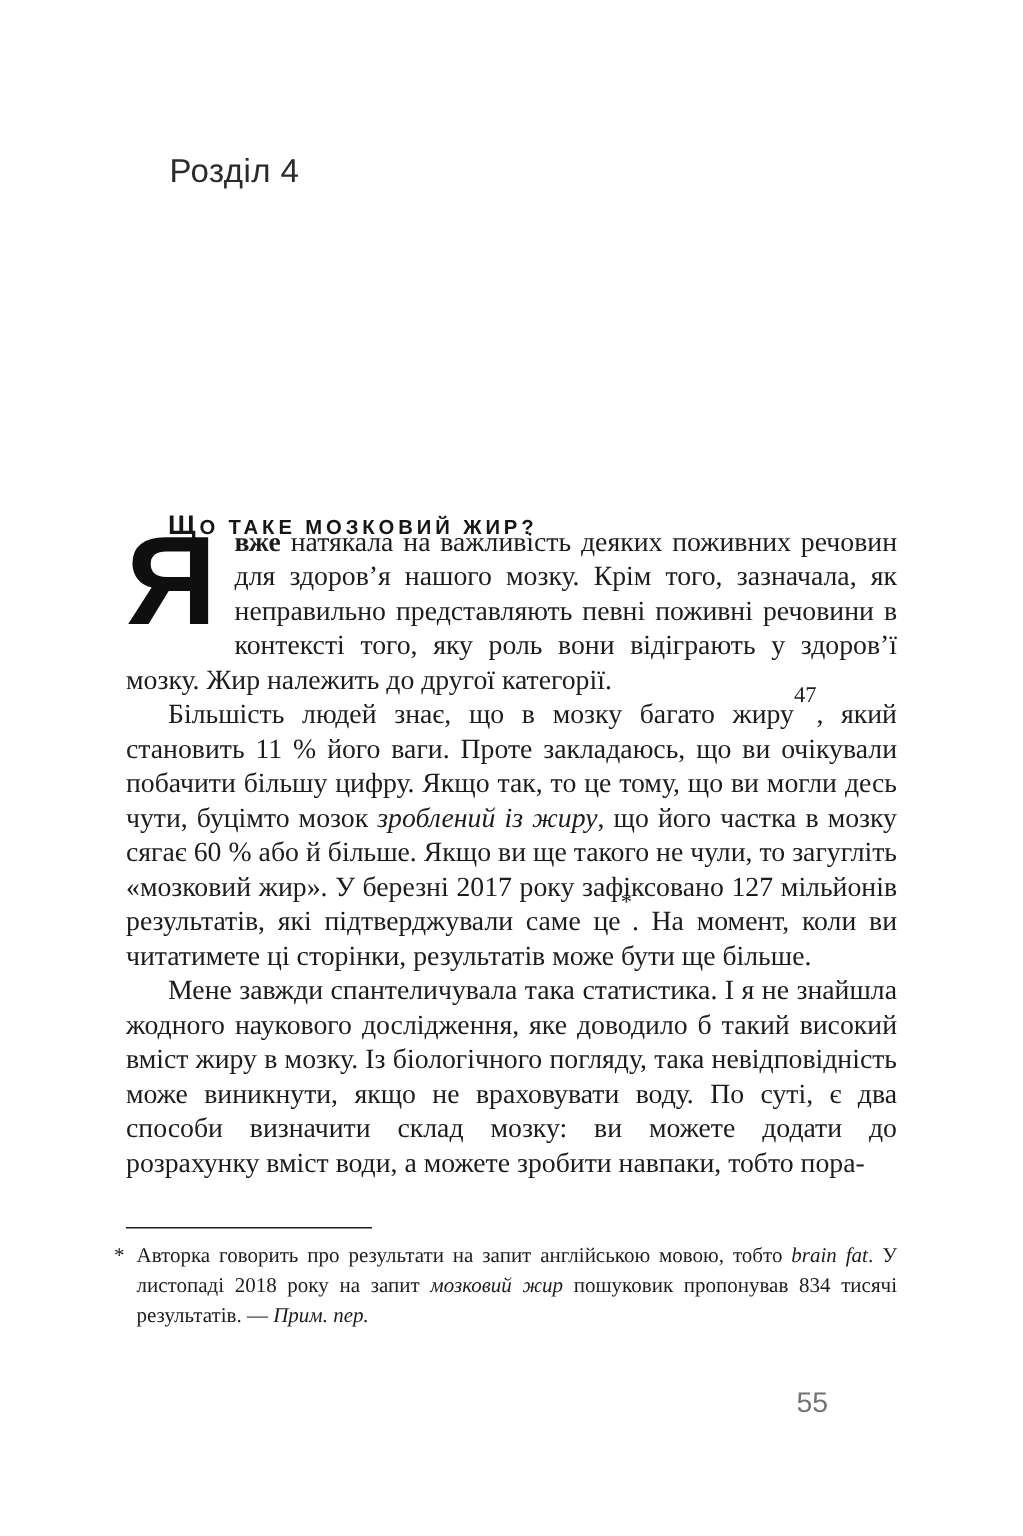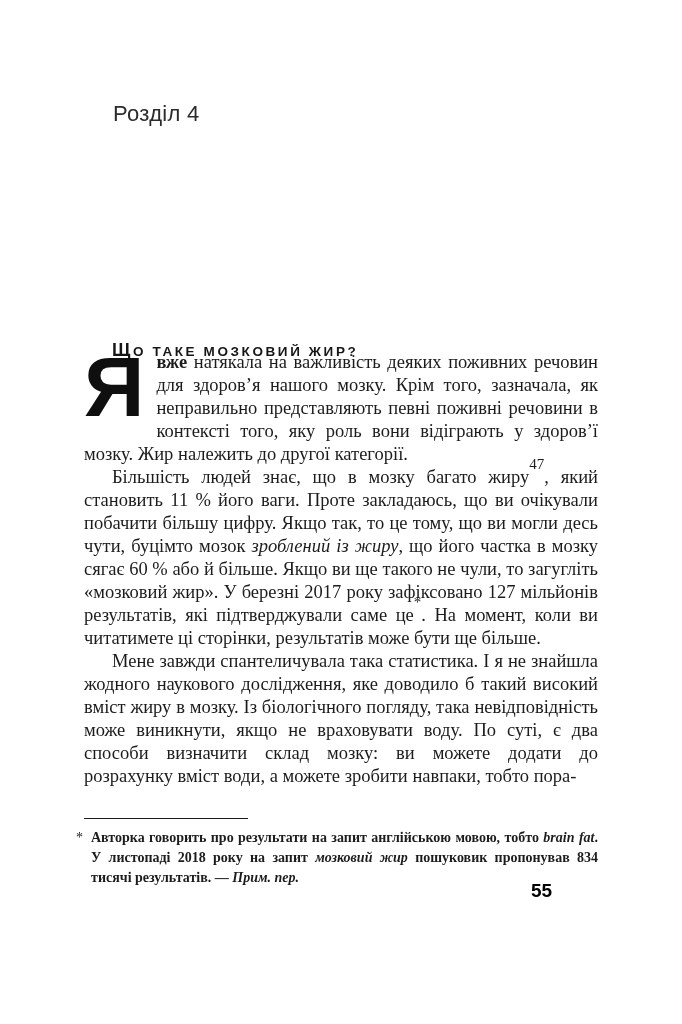--- a/index.html
+++ b/index.html
@@ -88,29 +88,28 @@
     left: 76px; top: 828px;
     width: 522px;
     background: #ffffff;
     font-family: "Liberation Serif", "DejaVu Serif", serif;
     font-size: 14px;
     line-height: 20px;
     display: flex;
     align-items: flex-start;
   }
   .fn-marker { flex: none; width: 15px; }
-  .fn-body { flex: 1 1 auto; text-align: justify; font-weight: bold; }
+  .fn-body { flex: 1 1 auto; text-align: justify; }
 
   .page-number {
     position: absolute;
-    left: 531px; top: 880px;
+    left: 531px; top: 925px;
     font-family: "Liberation Sans", sans-serif;
     font-size: 19px;
-    color: #000000;
-    font-weight: bold;
+    color: #737373;
   }
 </style>
 </head>
 <body>
 
 <div class="page">
 
   <div class="chapter-label">Розділ 4</div>
 
 

